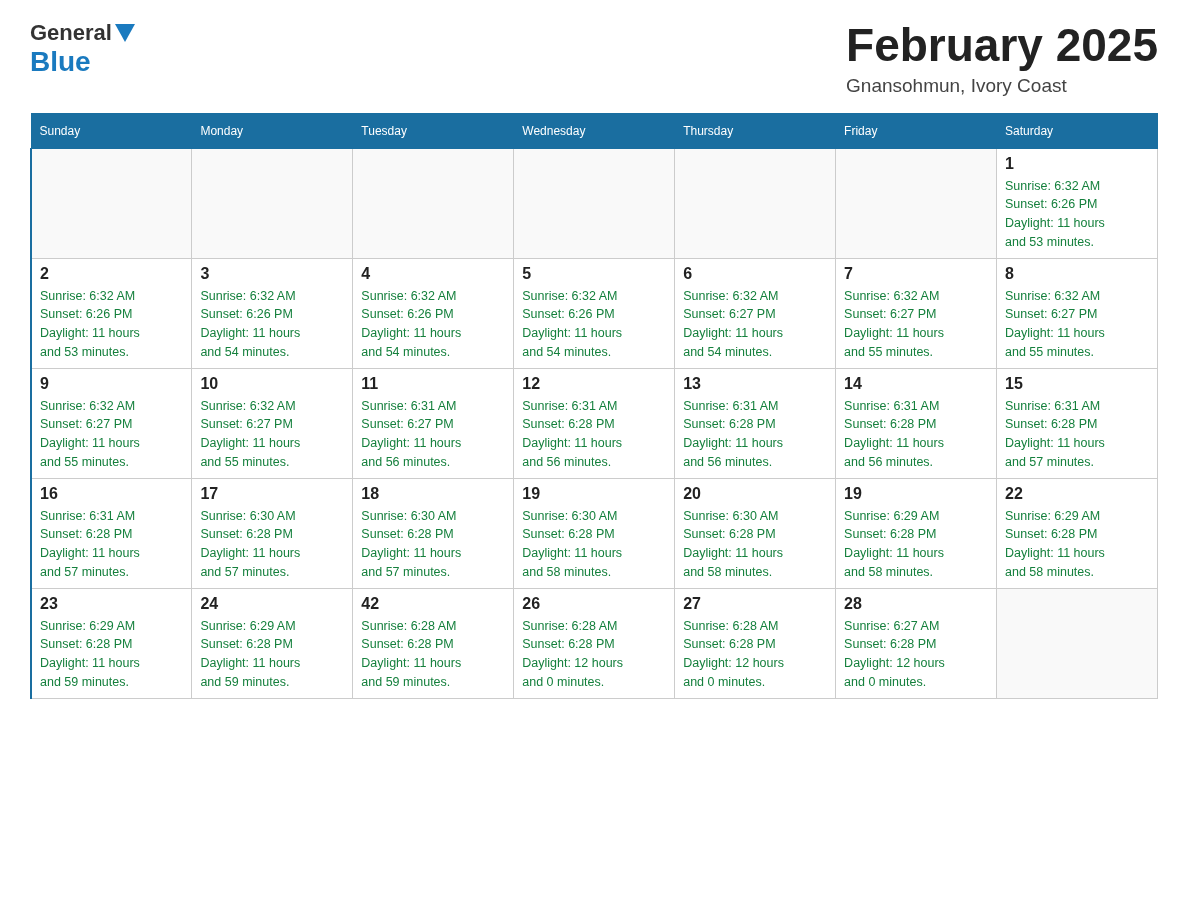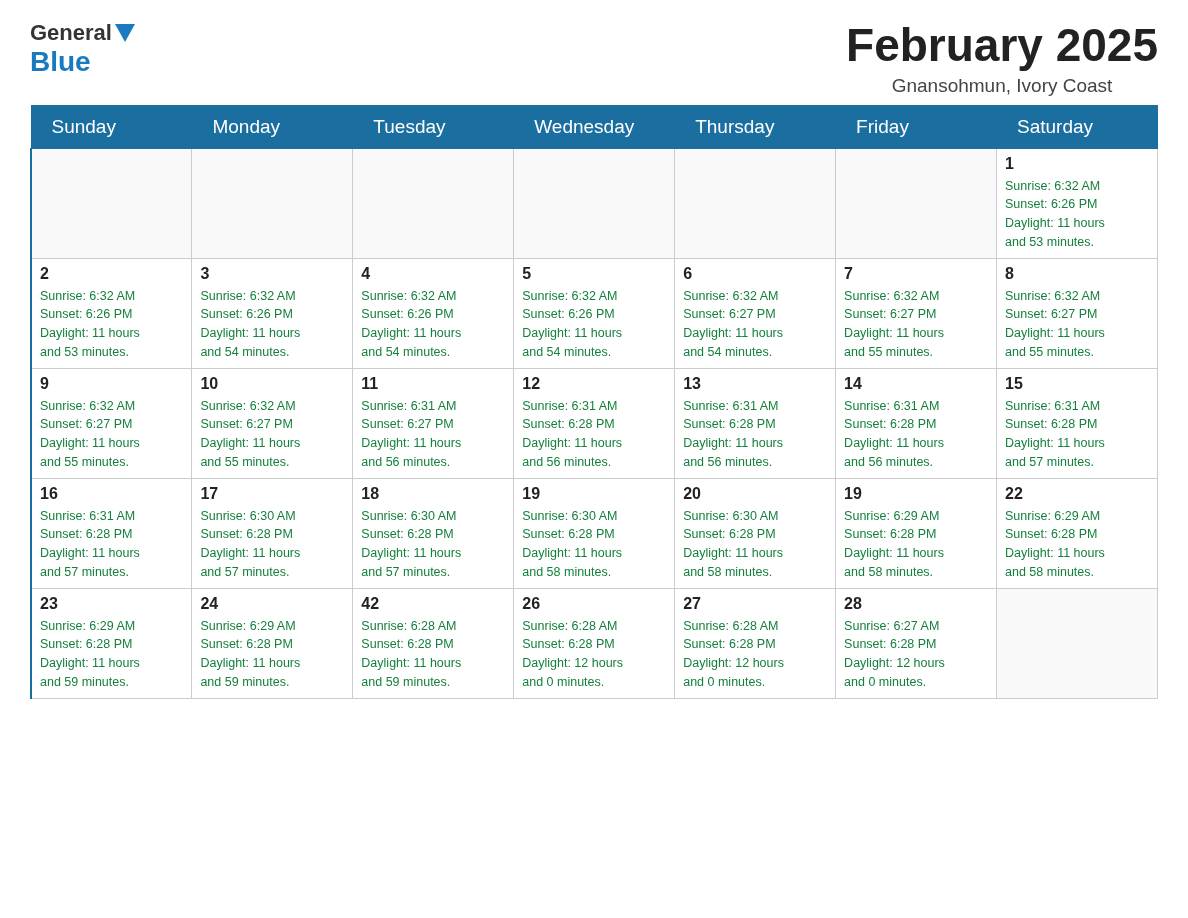--- a/index.html
+++ b/index.html
@@ -7,21 +7,21 @@
       font-family: Arial, sans-serif;
       background: #fff;
       padding: 20px 30px;
       width: 1188px;
       min-height: 918px;
     }
     .header-area {
       display: flex;
       justify-content: space-between;
       align-items: flex-start;
-      margin-bottom: 8px;
+      margin-bottom: 16px;
     }
     .logo {
       display: flex;
       flex-direction: column;
       align-items: flex-start;
     }
     .logo-text {
       font-size: 22px;
       font-weight: bold;
       color: #333;
@@ -39,21 +39,21 @@
       border-top: 18px solid #1a7abf;
       margin: 0 3px;
       display: inline-block;
     }
     .logo-blue {
       color: #1a7abf;
       font-size: 28px;
       font-weight: bold;
     }
     .title-area {
-      text-align: center;
+      text-align: left;
     }
     .month-title {
       font-size: 46px;
       font-weight: bold;
       color: #222;
       line-height: 1.1;
     }
     .location-title {
       font-size: 19px;
       color: #444;
@@ -62,22 +62,22 @@
     
     .calendar-table {
       width: 100%;
       border-collapse: collapse;
       table-layout: fixed;
     }
     .calendar-table thead tr th {
       background-color: #1a6ea0;
       color: #fff;
       text-align: left;
-      padding: 10px 20px;
-      font-size: 19px;
+      padding: 10px 8px;
+      font-size: 12px;
       font-weight: normal;
       border: 1px solid #1a6ea0;
     }
     .calendar-table tbody tr td {
       border: 1px solid #ccc;
       vertical-align: top;
       padding: 6px 8px;
       min-height: 100px;
       height: 110px;
       font-size: 13px;

